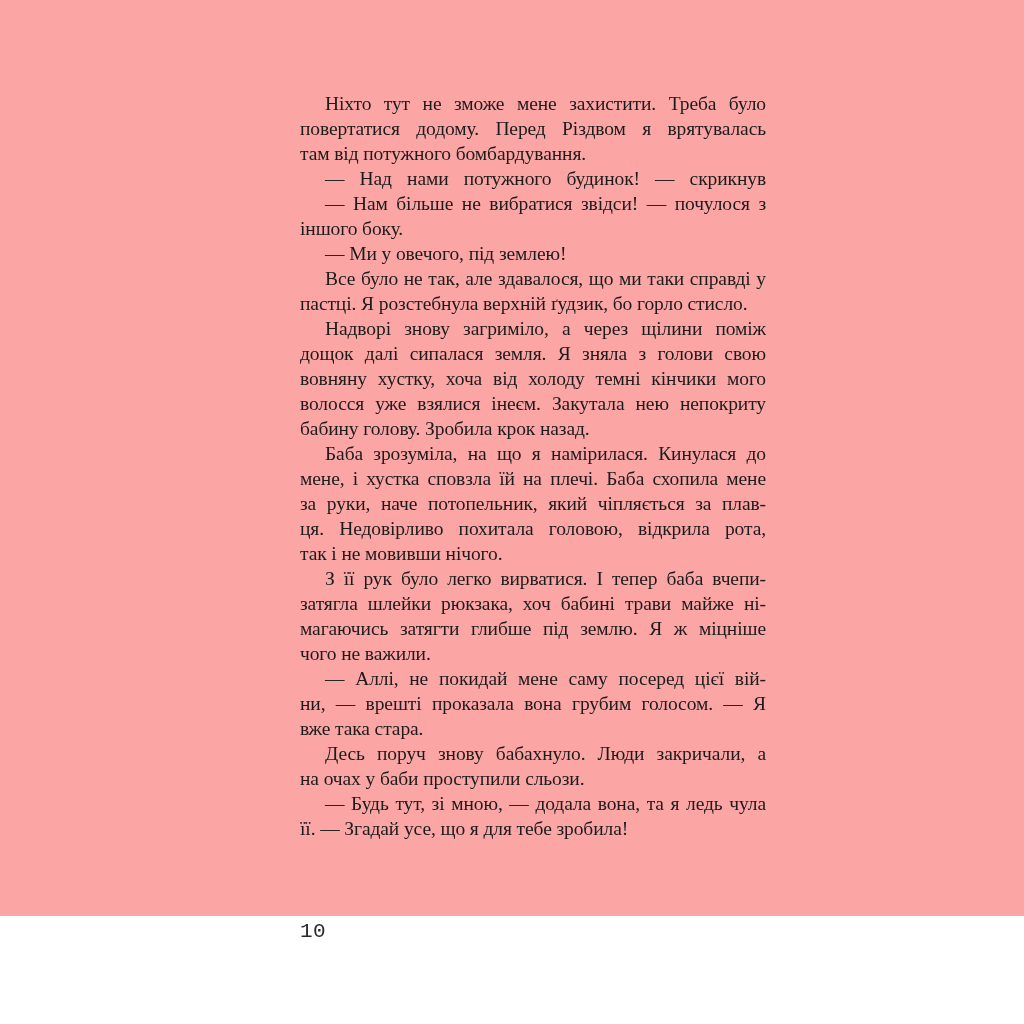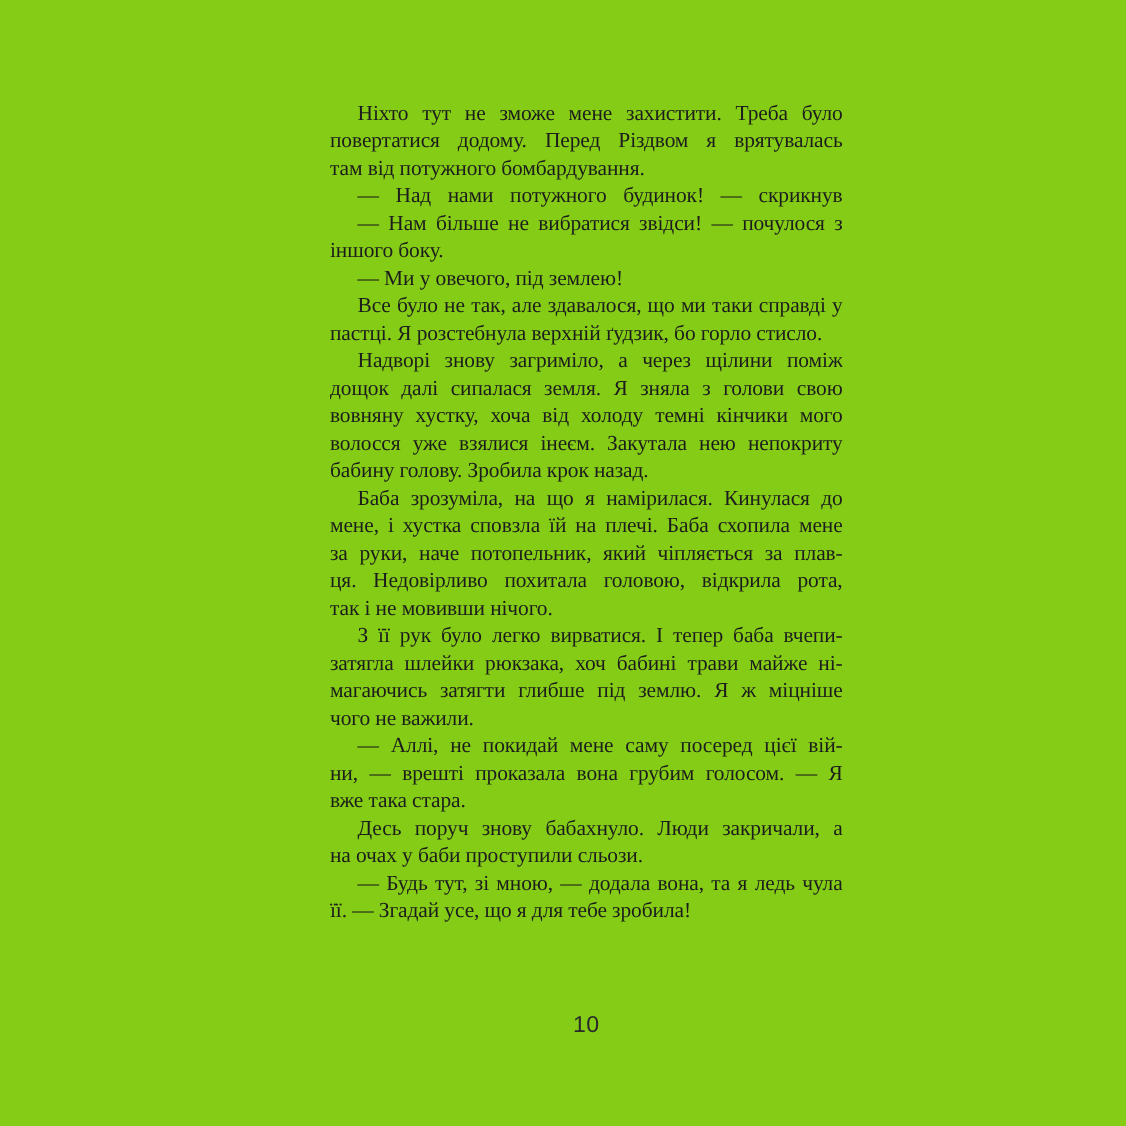--- a/index.html
+++ b/index.html
@@ -11,22 +11,22 @@
     height: 1024px;
     background: #ffffff;
     position: relative;
     overflow: hidden;
     font-family: "Liberation Serif", serif;
   }
   .book-page {
     position: absolute;
     left: 0; top: 0;
     width: 1024px;
-    height: 1024px;
-    background: #84cc16;
+    height: 916px;
+    background: #fca5a5;
   }
   .text-block {
     position: absolute;
     left: 300px;
     top: 91px;
     width: 466px;
     font-family: "Liberation Serif", serif;
     font-size: 19.5px;
     line-height: 25px;
     color: #1c1c1c;
@@ -46,22 +46,21 @@
     text-indent: 25px;
   }
   .line.para-last {
     text-align-last: left;
   }
   .page-number {
     position: absolute;
     left: 300px;
     top: 919px;
     width: 466px;
-    text-align: center;
-    font-family: Liberation Sans, sans-serif;
+    font-family: Liberation Mono, monospace;
     font-size: 21px;
     line-height: 25px;
     color: #2a2a2a;
     letter-spacing: 0.5px;
   }
 </style>
 </head>
 <body>
 
 <div class="book-page">

